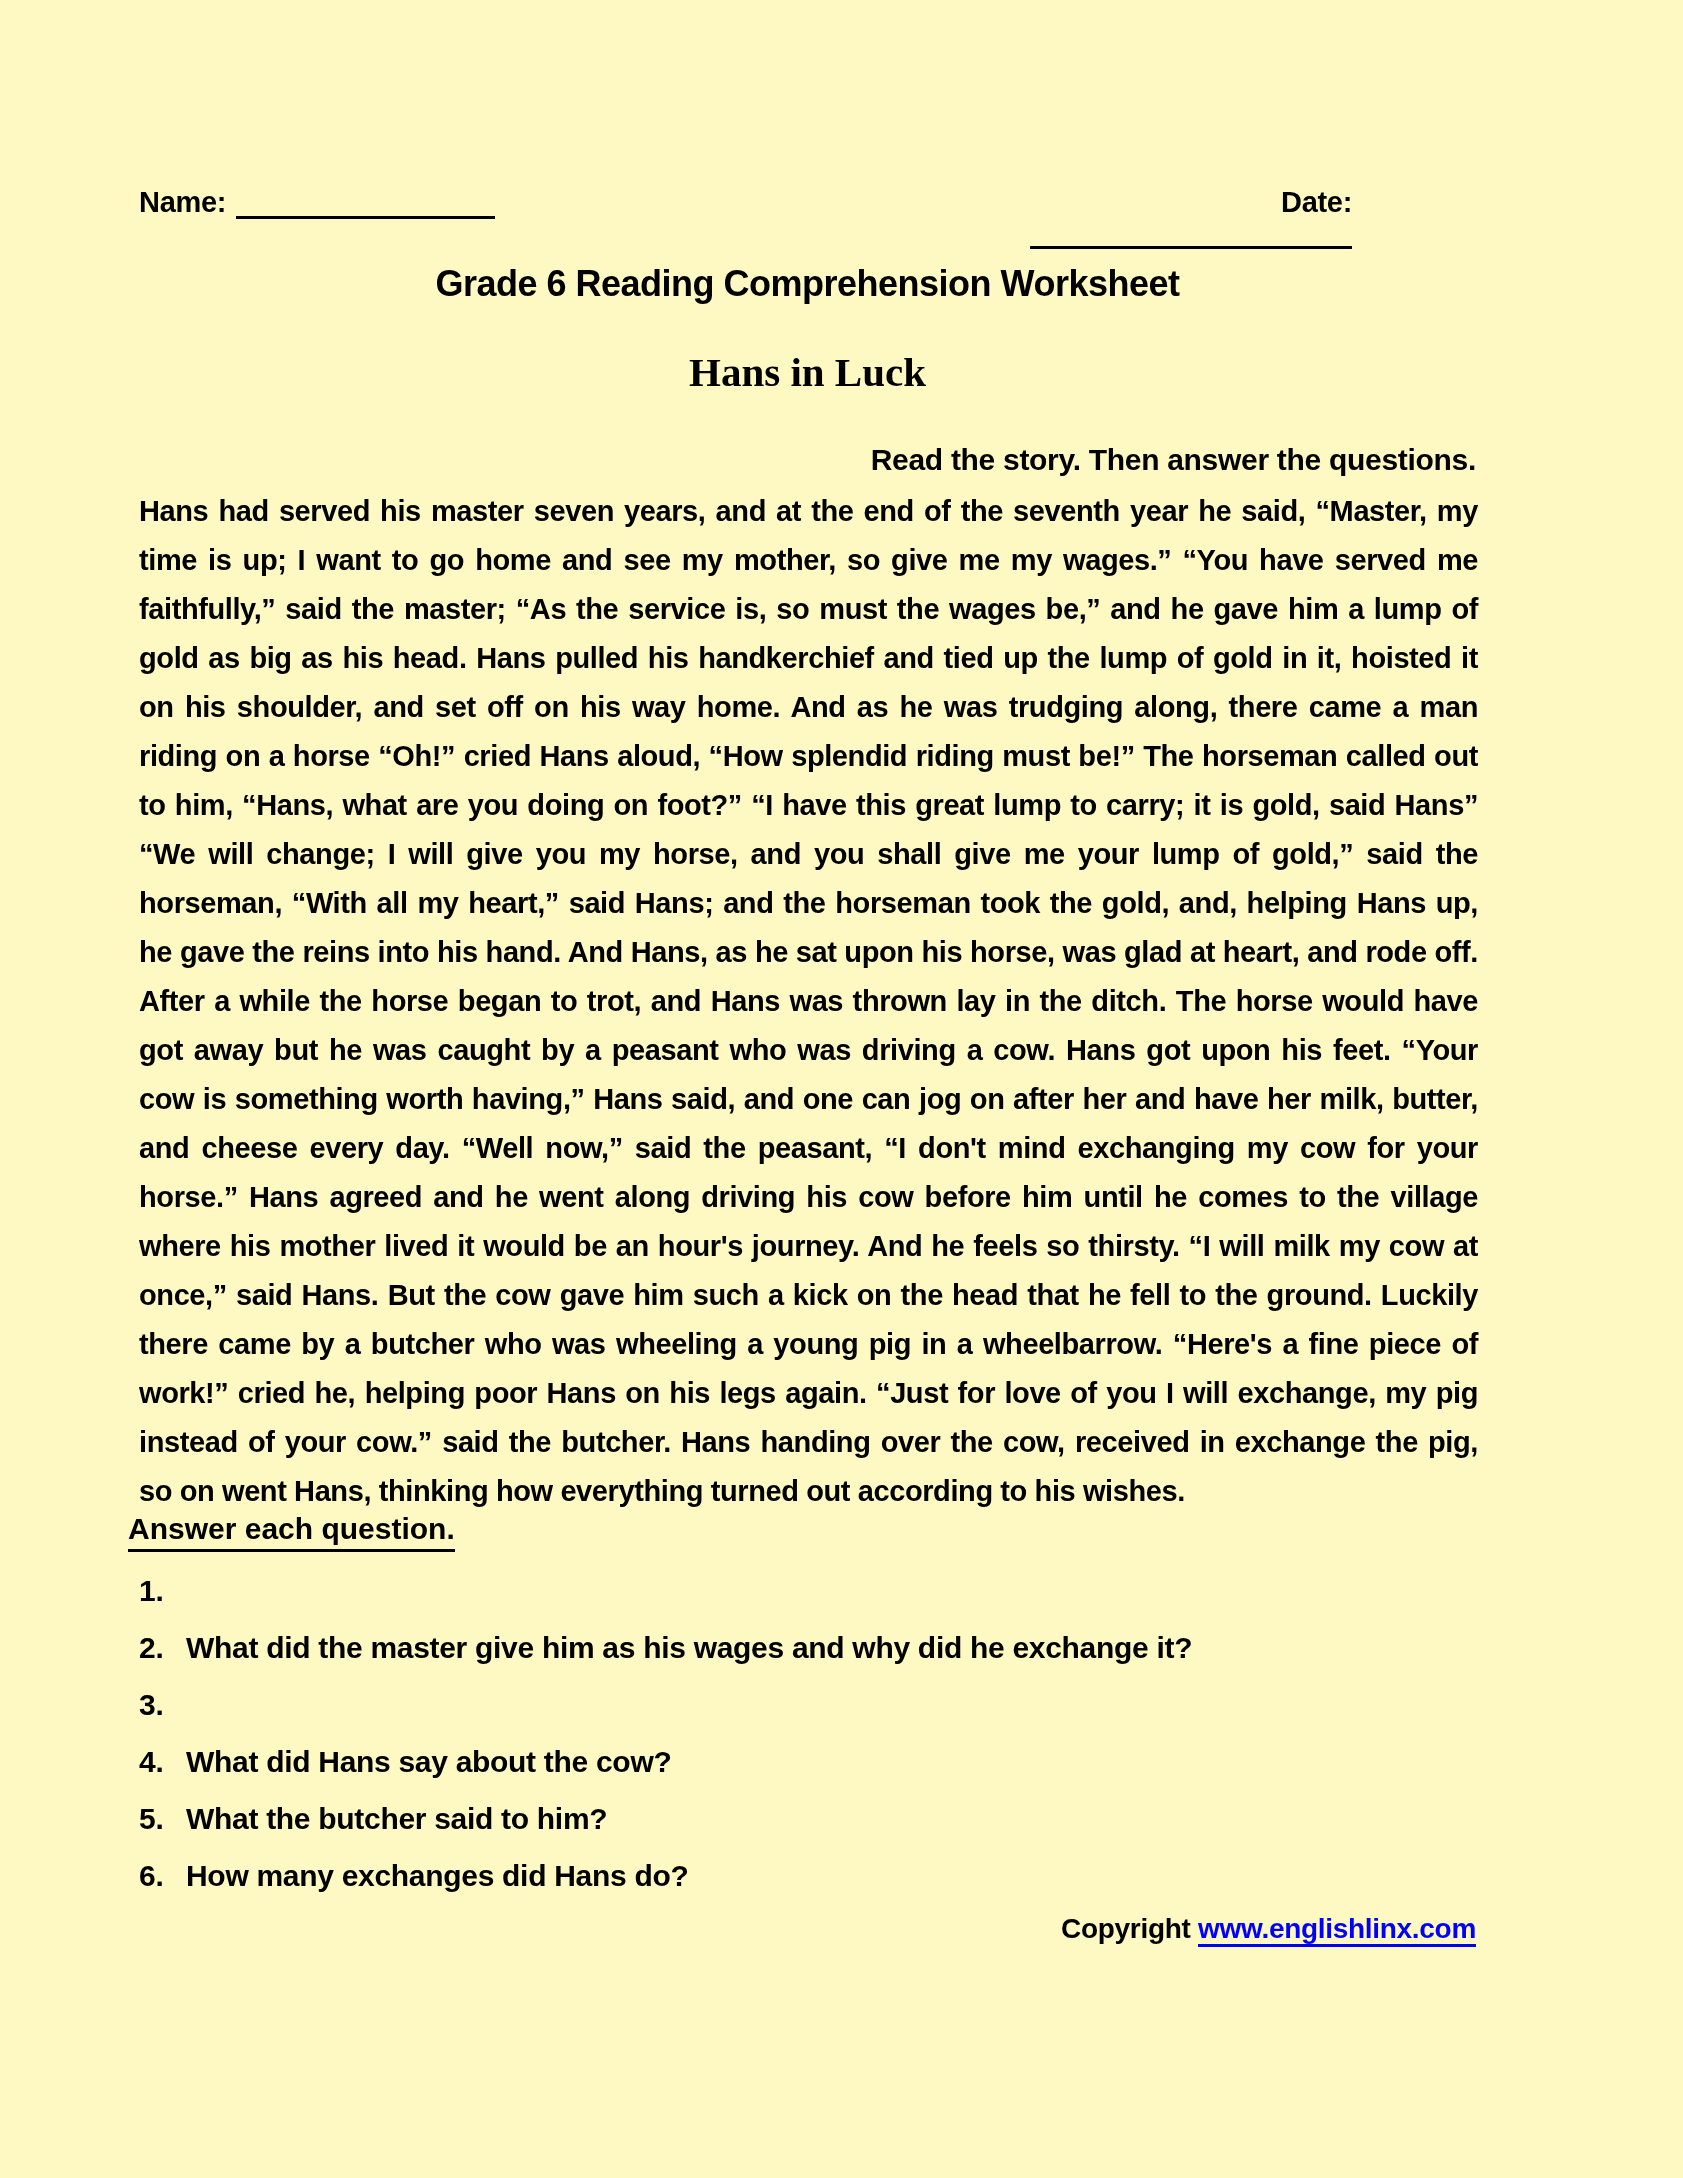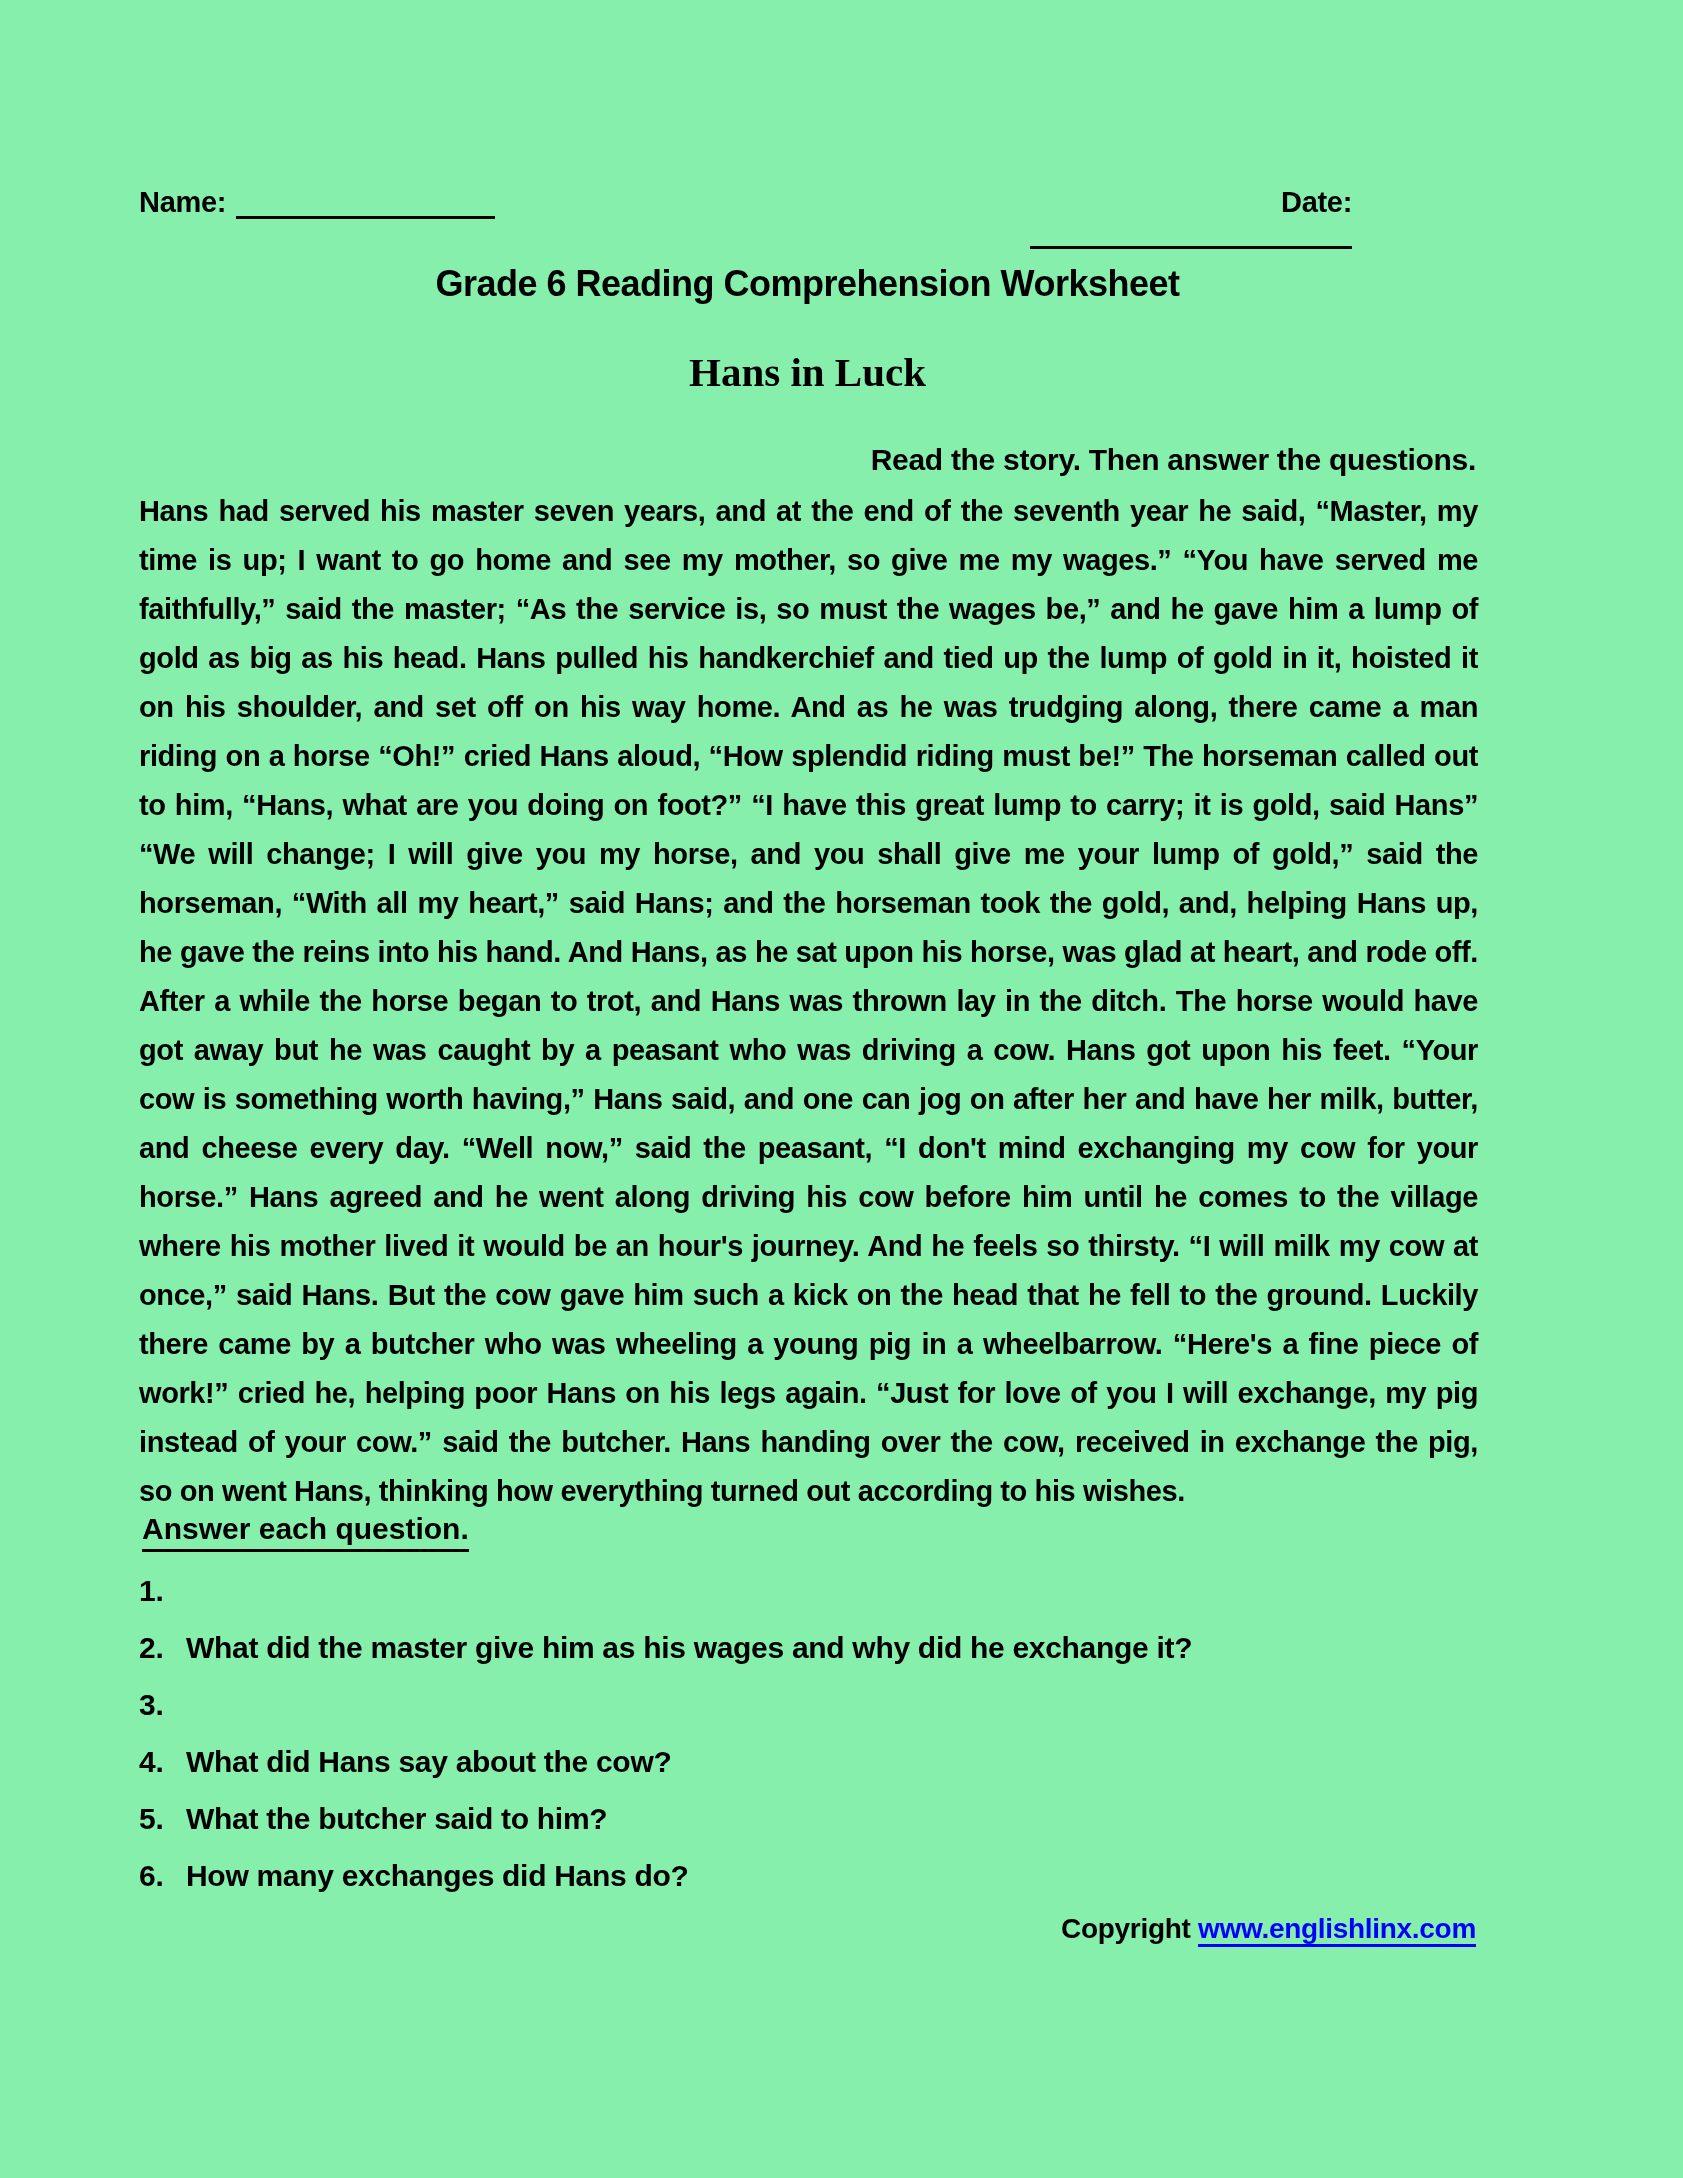--- a/index.html
+++ b/index.html
@@ -1,21 +1,21 @@
 <!DOCTYPE html>
 <html><head>
 <meta charset="utf-8">
 <style>
   * { margin: 0; padding: 0; box-sizing: border-box; }
   html, body { background: #ffffff; }
   .page {
     position: relative;
     width: 1683px;
     height: 2178px;
-    background: #86efac;
+    background: #fef9c3;
     color: #000000;
     font-family: "Liberation Sans", sans-serif;
     font-weight: bold;
     overflow: hidden;
   }
   
   .hdr-label { font-size: 29px; letter-spacing: -0.3px; }
   .name-block { position: absolute; left: 139px; top: 186px; display: flex; align-items: flex-end; }
   .date-block { position: absolute; left: 1020px; top: 186px; display: flex; align-items: flex-end; flex-direction: column; }
   .blank-line {
@@ -44,21 +44,21 @@
     font-size: 30px; letter-spacing: -0.3px; text-align: right;
   }
   .story {
     position: absolute; left: 139px; top: 487px; width: 1339px;
     font-size: 29px; line-height: 49px; letter-spacing: -0.4px;
     text-align: justify;
   }
 
   
   .questions-heading {
-    position: absolute; left: 142px; top: 1512px;
+    position: absolute; left: 128px; top: 1512px;
     font-size: 30px;
   }
   .questions-heading span {
     display: inline-block; border-bottom: 3px solid #000; padding-bottom: 3px;
   }
   .questions {
     position: absolute; left: 139px; top: 1576px; width: 1337px;
     list-style: none;
   }
   .question-row {

